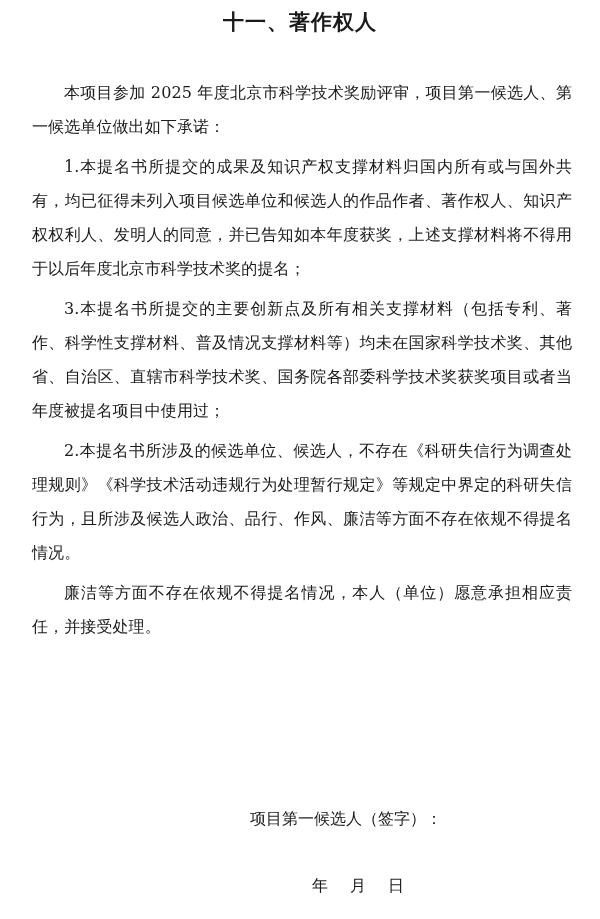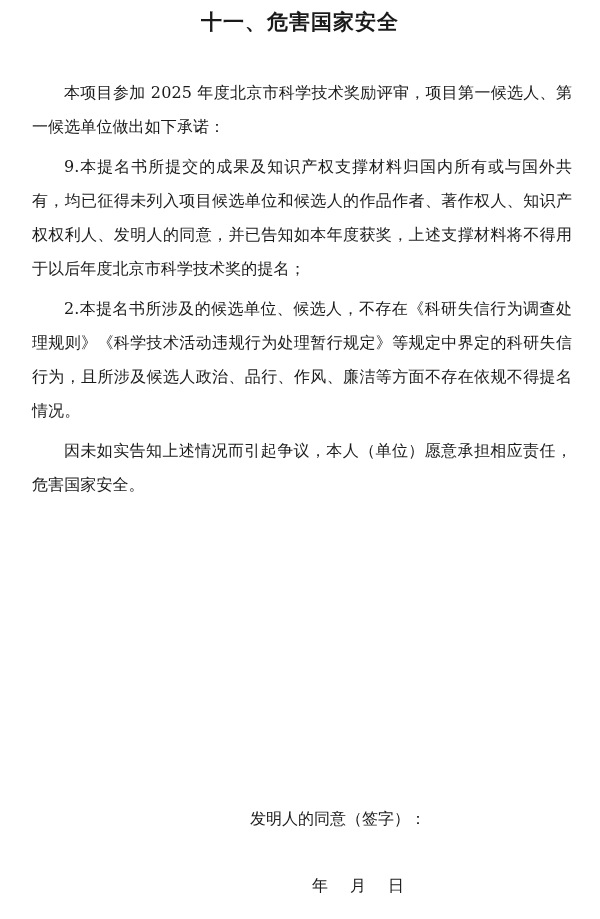--- a/index.html
+++ b/index.html
@@ -64,30 +64,31 @@
       display: flex;
       gap: 22px;
     }
     .date-part {
       display: inline-block;
     }
   </style>
 </head>
 <body>
 
-<h1 class="title">十一、危害国家安全</h1>
+<h1 class="title">十一、著作权人</h1>
 
 <div class="body-text">
   <p class="para">本项目参加 2025 年度北京市科学技术奖励评审，项目第一候选人、第一候选单位做出如下承诺：</p>
-  <p class="para">9.本提名书所提交的成果及知识产权支撑材料归国内所有或与国外共有，均已征得未列入项目候选单位和候选人的作品作者、著作权人、知识产权权利人、发明人的同意，并已告知如本年度获奖，上述支撑材料将不得用于以后年度北京市科学技术奖的提名；</p>
+  <p class="para">1.本提名书所提交的成果及知识产权支撑材料归国内所有或与国外共有，均已征得未列入项目候选单位和候选人的作品作者、著作权人、知识产权权利人、发明人的同意，并已告知如本年度获奖，上述支撑材料将不得用于以后年度北京市科学技术奖的提名；</p>
+  <p class="para">3.本提名书所提交的主要创新点及所有相关支撑材料（包括专利、著作、科学性支撑材料、普及情况支撑材料等）均未在国家科学技术奖、其他省、自治区、直辖市科学技术奖、国务院各部委科学技术奖获奖项目或者当年度被提名项目中使用过；</p>
   <p class="para">2.本提名书所涉及的候选单位、候选人，不存在《科研失信行为调查处理规则》《科学技术活动违规行为处理暂行规定》等规定中界定的科研失信行为，且所涉及候选人政治、品行、作风、廉洁等方面不存在依规不得提名情况。</p>
-  <p class="para">因未如实告知上述情况而引起争议，本人（单位）愿意承担相应责任，危害国家安全。</p>
+  <p class="para">廉洁等方面不存在依规不得提名情况，本人（单位）愿意承担相应责任，并接受处理。</p>
 </div>
 
 <div class="sign-block">
-  <p class="sign-line">发明人的同意（签字）：</p>
+  <p class="sign-line">项目第一候选人（签字）：</p>
 </div>
 
 <div class="date-line">
   <span class="date-part">年</span>
   <span class="date-part">月</span>
   <span class="date-part">日</span>
 </div>
 
 </body></html>

